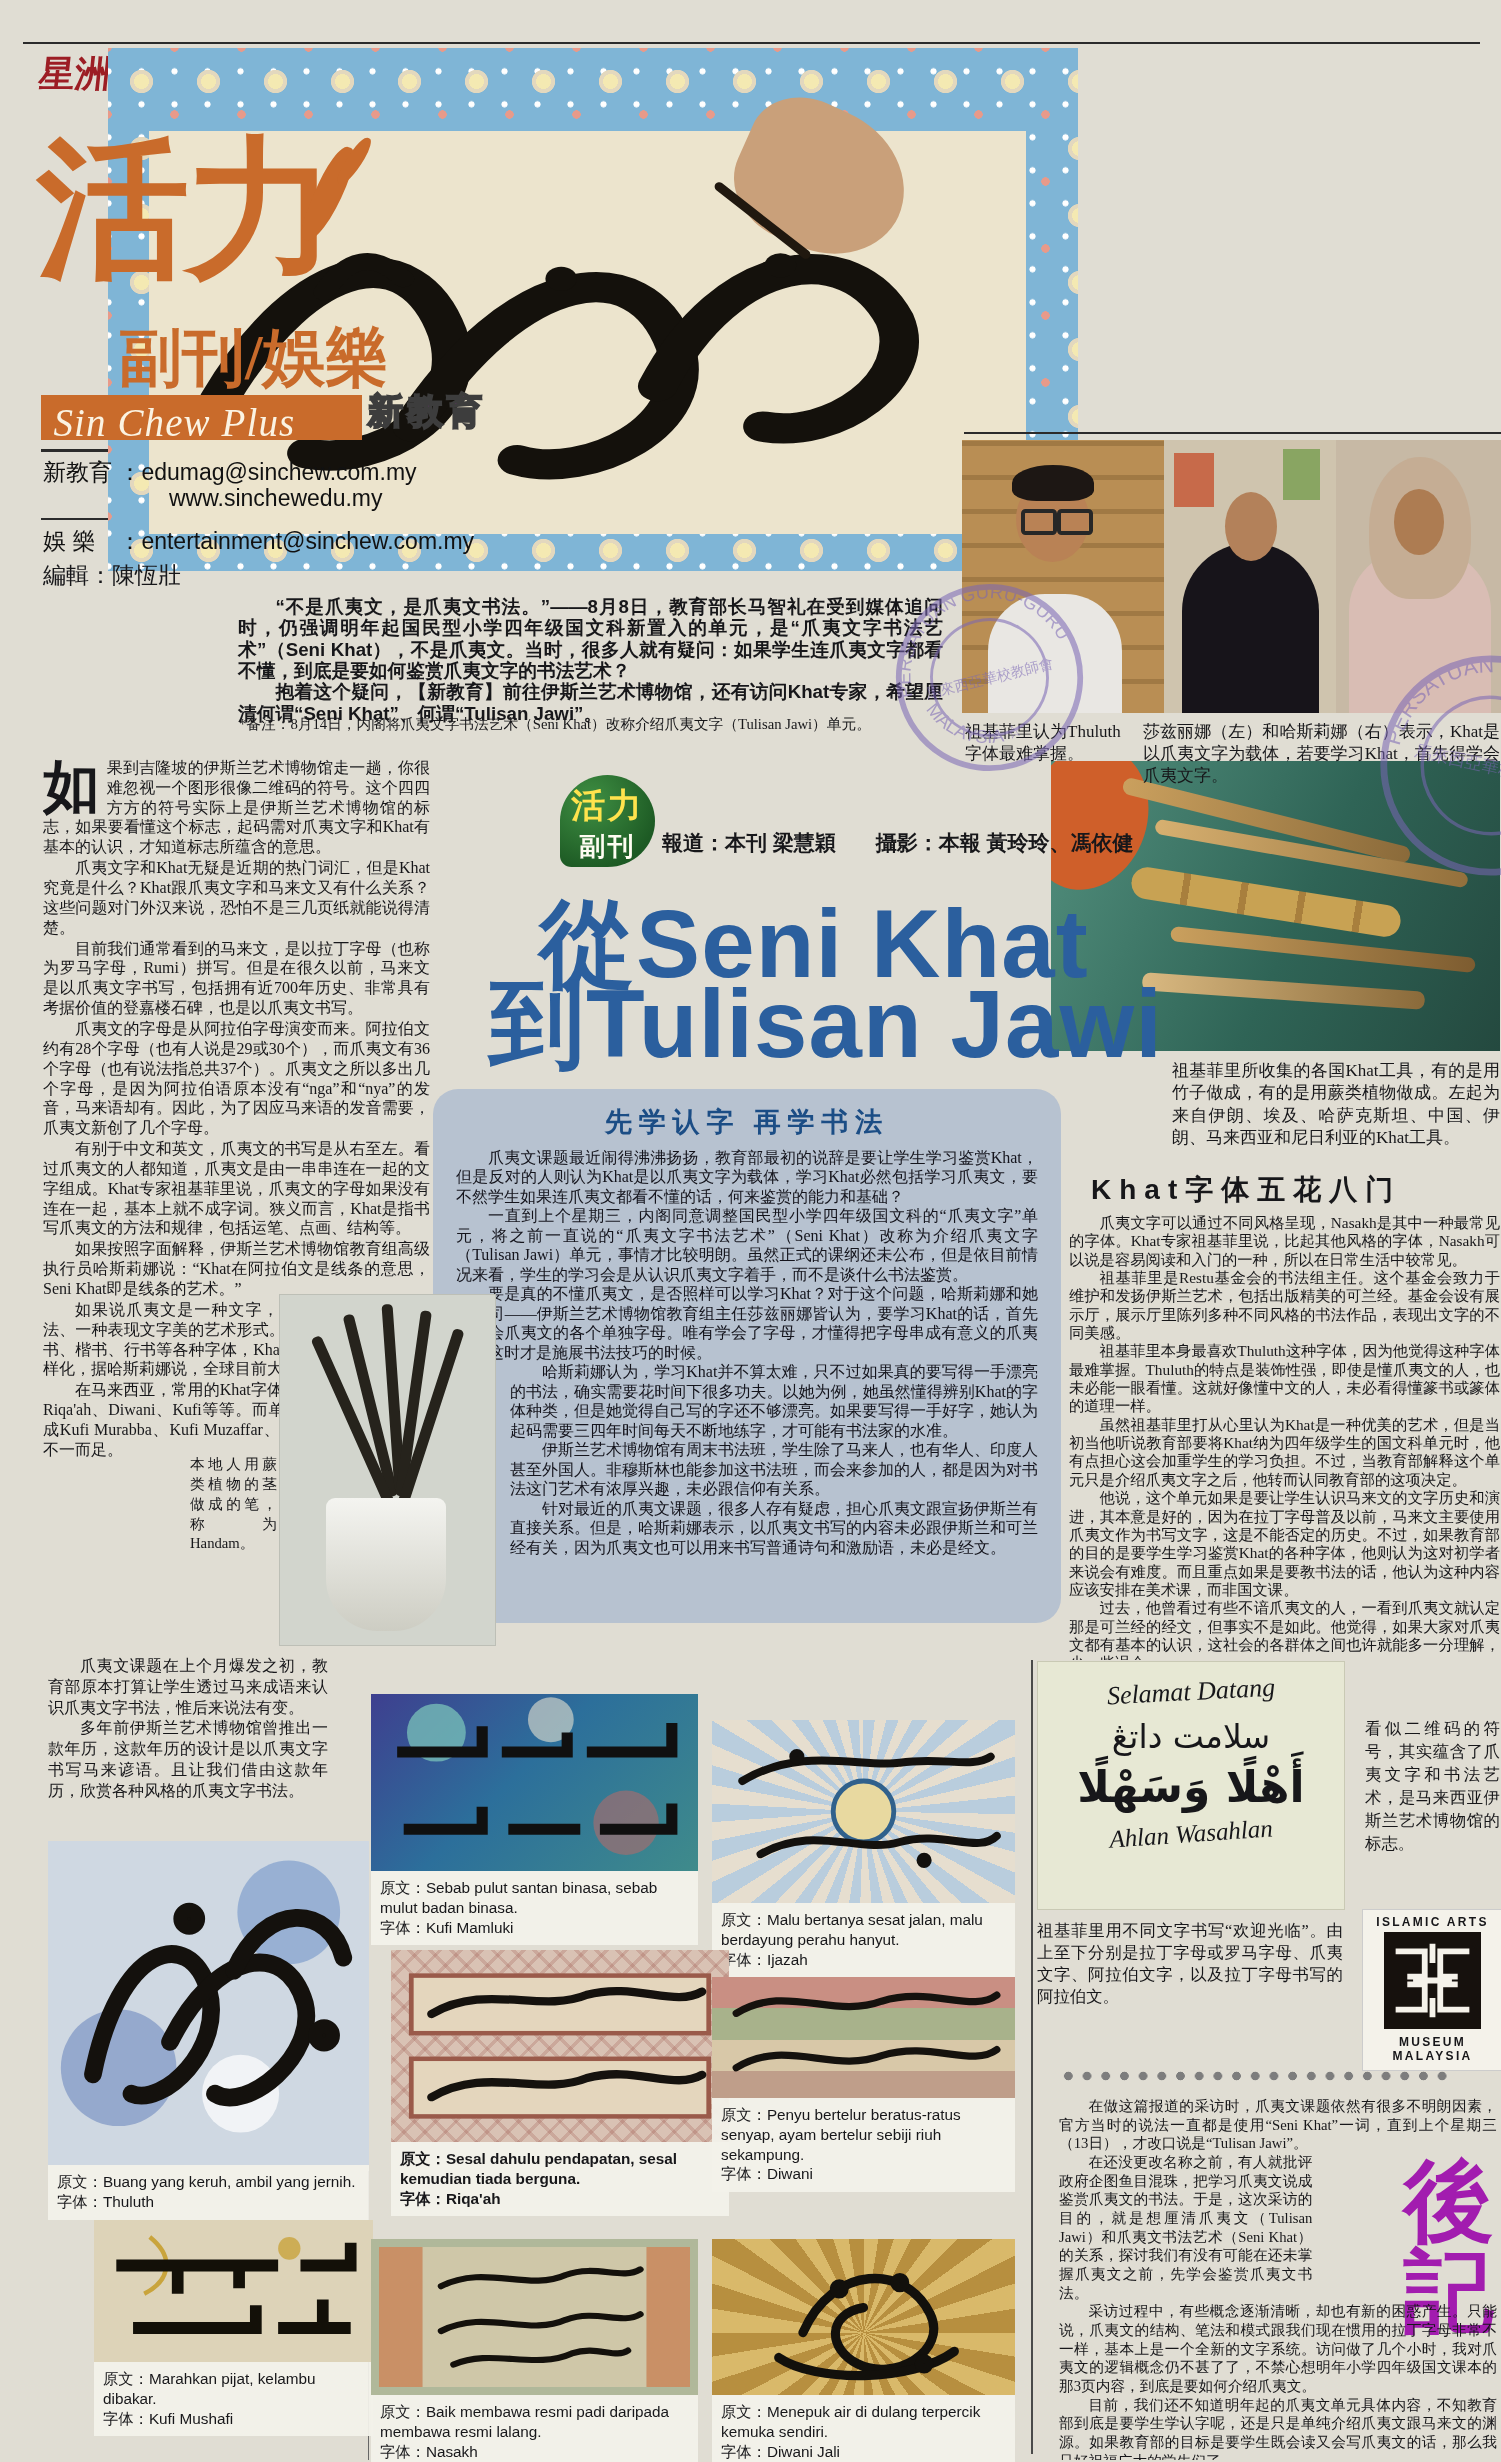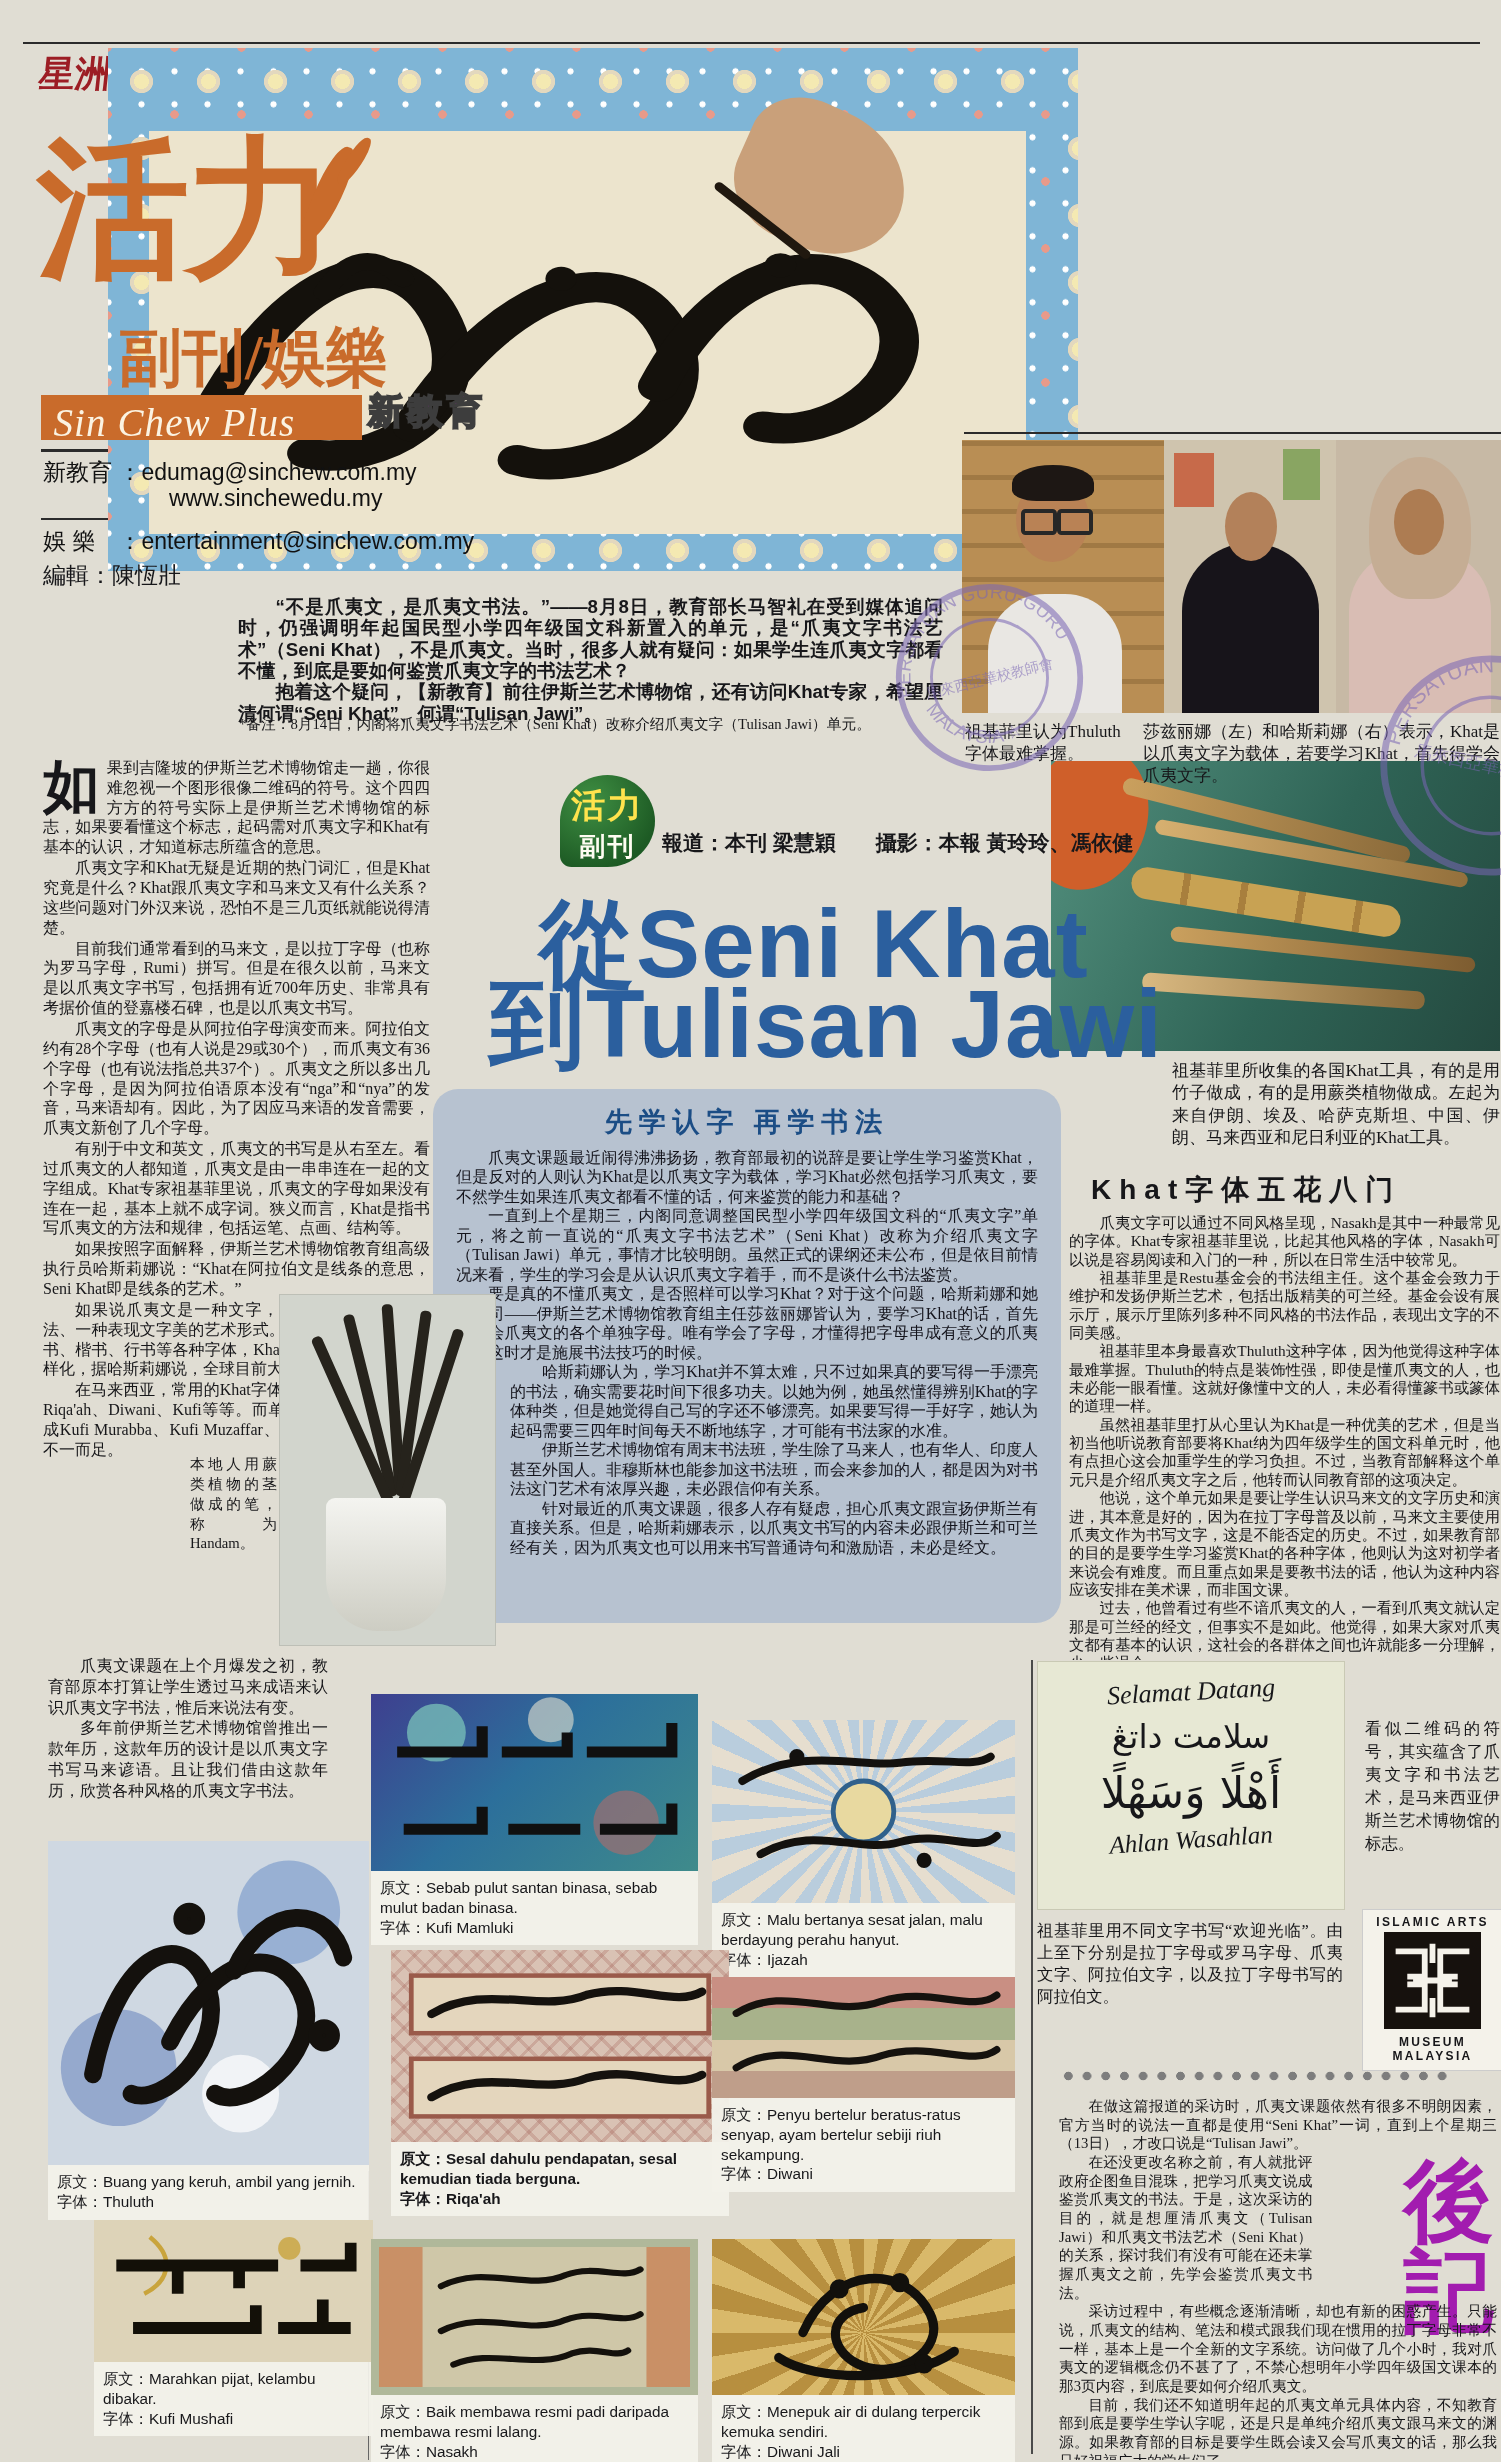--- a/index.html
+++ b/index.html
@@ -107,21 +107,21 @@
   .tile-art{position:relative;width:100%;overflow:hidden;}
   .art-svg{position:absolute;inset:0;width:100%;height:100%;}
   .tile-cap{background:rgba(242,241,234,.95);padding:6.8px 9px 8px;font-size:15.3px;line-height:1.3;
      font-family:"Liberation Sans","DejaVu Sans",sans-serif;}
 
   
   .welcome-box{left:1037px;top:1661px;width:306px;height:247px;background:#e7e8d4;z-index:2;text-align:center;
      border:0.6px solid #c9c9b4;overflow:hidden;}
   .w-latin{font-size:26px;font-style:italic;margin-top:14.7px;transform:rotate(-3deg);}
   .w-jawi{font-size:33px;margin-top:10.2px;font-family:"DejaVu Sans",sans-serif;}
-  .w-arab{font-size:44px;font-weight:normal;margin-top:11px;font-family:"DejaVu Sans",sans-serif;}
+  .w-arab{font-size:44px;font-weight:bold;margin-top:5px;font-family:"DejaVu Sans",sans-serif;}
   .w-sign{font-size:25px;font-style:italic;margin-top:8px;transform:rotate(-4deg);}
   .cap-welcome{left:1037px;top:1920px;width:306px;font-size:16.4px;line-height:1.35;z-index:2;}
 
   
   .museum-note{left:1365px;top:1718px;width:135px;font-size:16.4px;line-height:1.4;z-index:2;}
   .museum-logo{left:1362px;top:1909px;width:139px;height:160px;background:#f4f2ea;z-index:2;text-align:center;
      border:0.6px solid #ccc;}
   .logo-txt{font-size:12px;font-weight:bold;letter-spacing:2.3px;margin:4.5px 0 3.4px;font-family:"Liberation Sans","DejaVu Sans",sans-serif;}
 
   

